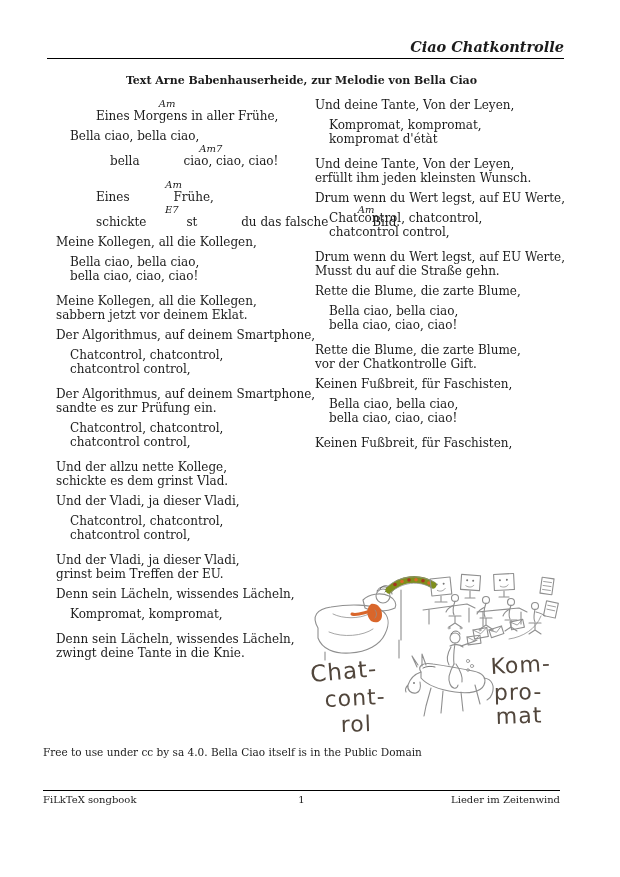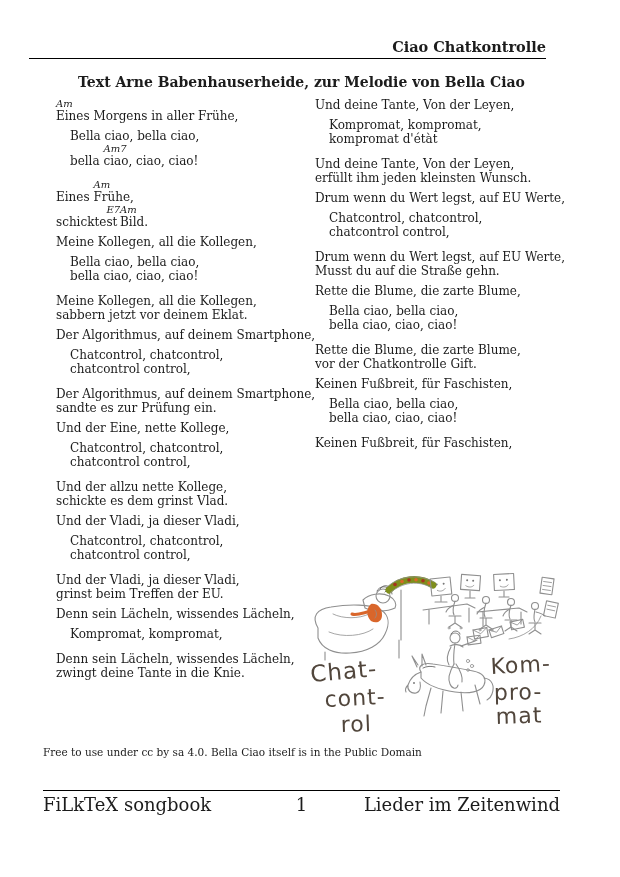--- a/index.html
+++ b/index.html
@@ -11,74 +11,76 @@
   .page {
     position: relative;
     width: 620px;
     height: 877px;
     margin: 0 auto;
     background: #ffffff;
     overflow: hidden;
   }
   .header {
     position: absolute;
-    left: 29px; top: 38px; width: 517px;
+    left: 47px; top: 38px; width: 517px;
     text-align: right;
     font-weight: bold;
     font-size: 14.5px;
     border-bottom: 1.2px solid #000;
     padding-bottom: 3px;
+    font-style: italic;
   }
   .subtitle {
     position: absolute;
     left: 43px; top: 74px; width: 517px;
     text-align: center;
     font-weight: bold;
-    font-size: 14px;
+    font-size: 11px;
   }
   .song-columns {
     position: absolute;
     left: 56px; top: 98px; width: 512px;
     display: flex;
     gap: 6px;
   }
   .song-col { width: 253px; }
   .block { margin-bottom: 6px; }
   .chorus { margin: 3px 0 11px 14px; }
   .line {
     white-space: pre;
     font-size: 12px;
     line-height: 14px;
   }
-  .seg { display: inline-block; vertical-align: bottom; }
+  .seg { display: inline-block; vertical-align: bottom; text-align: center; }
   .seg .chord {
     display: block;
     height: 11px;
     line-height: 11px;
     font-style: italic;
     font-size: 10px;
   }
   .seg .txt {
     display: block;
     height: 14px;
     line-height: 14px;
+    margin-left: 40px;
   }
   .license {
     position: absolute;
     left: 43px; top: 746px; width: 517px;
     font-size: 10.5px;
   }
   .footer {
     position: absolute;
     left: 43px; top: 790px; width: 517px;
     border-top: 1px solid #000;
     padding-top: 3px;
     display: flex;
     justify-content: space-between;
-    font-size: 18px;
+    font-size: 10px;
   }
   .footer .mid { position:absolute; left:0; right:0; text-align:center; }
   .illustration {
     position: absolute;
     left: 305px; top: 566px;
     width: 260px; height: 175px;
   }
   
   .ol   { fill:none; stroke: var(--outline, #8f8f8f); stroke-width:1.1; stroke-linecap:round; stroke-linejoin:round; }
   .ol2  { fill:none; stroke: var(--outline, #8f8f8f); stroke-width:0.8; stroke-linecap:round; stroke-linejoin:round; }
@@ -109,21 +111,21 @@
       <div class="song-col">
         <div class="block verse">
           <div class="line has-chords"><span class="seg"><span class="chord">Am</span><span class="txt">Eines Morgens in aller Frühe,</span></span></div>
         </div>
         <div class="block chorus">
           <div class="line">Bella ciao, bella ciao,</div>
           <div class="line has-chords"><span class="seg"><span class="chord"></span><span class="txt">bella </span></span><span class="seg"><span class="chord">Am7</span><span class="txt">ciao, ciao, ciao!</span></span></div>
         </div>
         <div class="block verse">
           <div class="line has-chords"><span class="seg"><span class="chord"></span><span class="txt">Eines </span></span><span class="seg"><span class="chord">Am</span><span class="txt">Frühe,</span></span></div>
-          <div class="line has-chords"><span class="seg"><span class="chord"></span><span class="txt">schickte</span></span><span class="seg"><span class="chord">E7</span><span class="txt">st</span></span><span class="seg"><span class="chord">Am</span><span class="txt">Bild.</span></span></div>
+          <div class="line has-chords"><span class="seg"><span class="chord"></span><span class="txt">schickte</span></span><span class="seg"><span class="chord">E7</span><span class="txt">st</span></span><span class="seg"><span class="chord"></span><span class="txt"> du das falsche </span></span><span class="seg"><span class="chord">Am</span><span class="txt">Bild.</span></span></div>
         </div>
         <div class="block verse">
           <div class="line">Meine Kollegen, all die Kollegen,</div>
         </div>
         <div class="block chorus">
           <div class="line">Bella ciao, bella ciao,</div>
           <div class="line">bella ciao, ciao, ciao!</div>
         </div>
         <div class="block verse">
           <div class="line">Meine Kollegen, all die Kollegen,</div>
@@ -132,23 +134,20 @@
         <div class="block verse">
           <div class="line">Der Algorithmus, auf deinem Smartphone,</div>
         </div>
         <div class="block chorus">
           <div class="line">Chatcontrol, chatcontrol,</div>
           <div class="line">chatcontrol control,</div>
         </div>
         <div class="block verse">
           <div class="line">Der Algorithmus, auf deinem Smartphone,</div>
           <div class="line">sandte es zur Prüfung ein.</div>
-        </div>
-        <div class="block verse">
-          <div class="line">Und der Eine, nette Kollege,</div>
         </div>
         <div class="block chorus">
           <div class="line">Chatcontrol, chatcontrol,</div>
           <div class="line">chatcontrol control,</div>
         </div>
         <div class="block verse">
           <div class="line">Und der allzu nette Kollege,</div>
           <div class="line">schickte es dem grinst Vlad.</div>
         </div>
         <div class="block verse">

